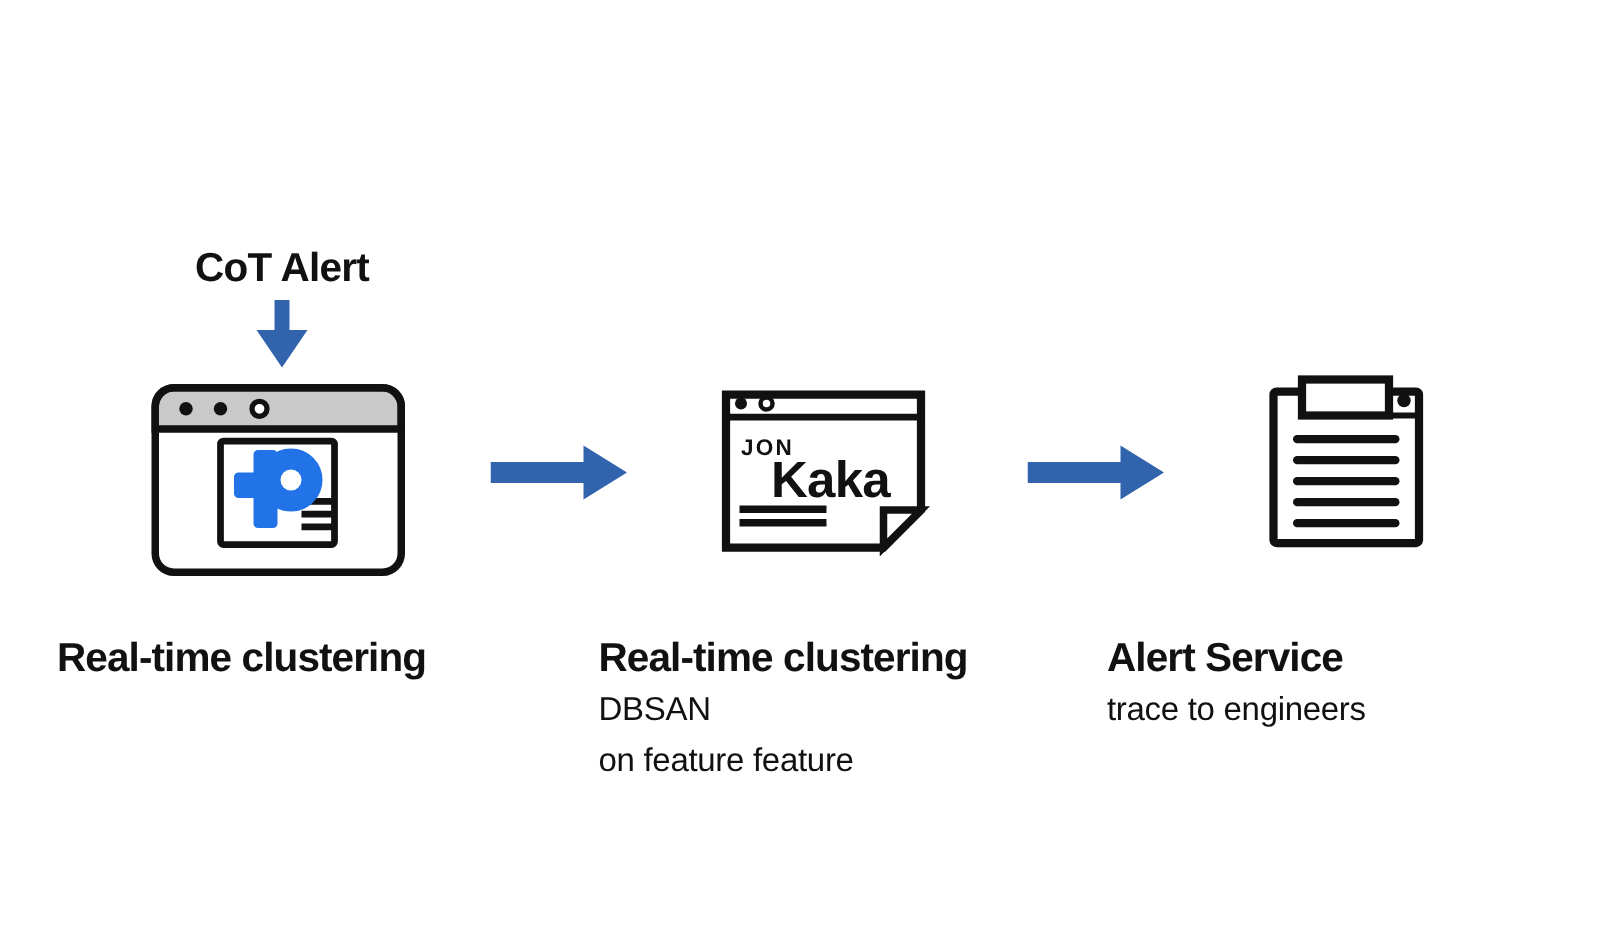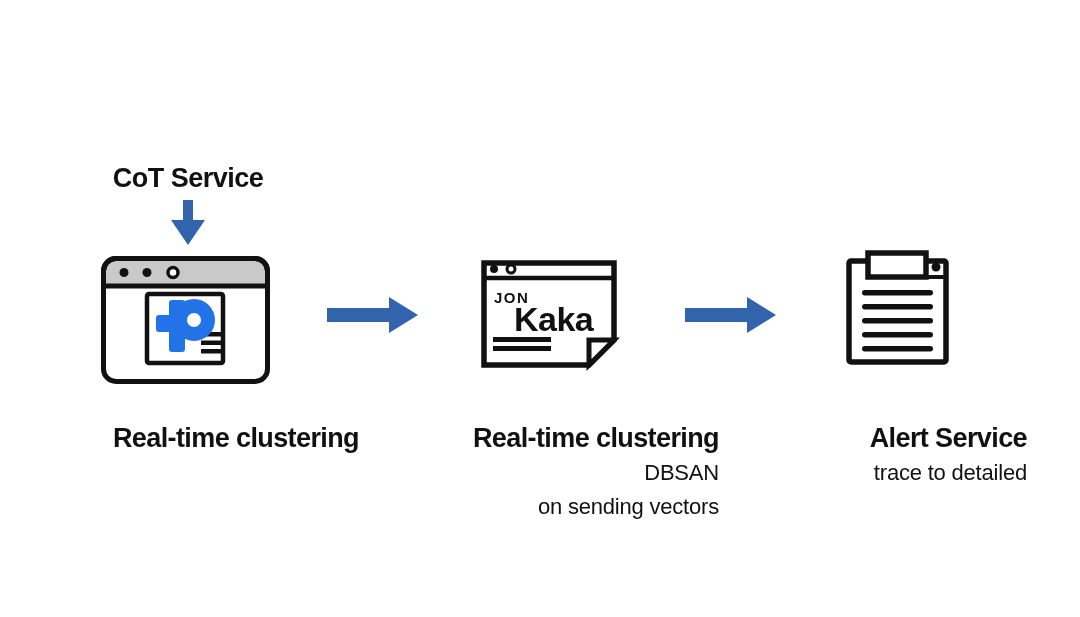--- a/index.html
+++ b/index.html
@@ -13,42 +13,42 @@
     color: #111111;
   }
   .abs { position: absolute; }
   .source-label {
     left: 38px; top: 163px; width: 300px;
     text-align: center;
     font-size: 27px; font-weight: 700; letter-spacing: -0.5px;
     color: #111111;
   }
   .label-block {
-    text-align: right;
+    text-align: left;
     color: #111111;
   }
   .label-block .step-title {
     font-size: 27px; font-weight: 700; letter-spacing: -0.6px;
     line-height: 35px;
   }
   .label-block .step-line {
     font-size: 22px; font-weight: 400; letter-spacing: -0.2px;
     line-height: 34px;
   }
   .lb-left  { left: 38px;  top: 421px; width: 321px; }
   .lb-mid   { left: 399px; top: 421px; width: 320px; }
-  .lb-right { left: 707px; top: 421px; width: 320px; }
+  .lb-right { left: 738px; top: 421px; width: 320px; }
   svg { display: block; }
 </style>
 </head>
 <body>
 
 <div class="canvas">
 
-  <div class="abs source-label">CoT Service</div>
+  <div class="abs source-label">CoT Alert</div>
 
   <svg class="abs" style="left:169px; top:200px;" width="38" height="46" viewBox="0 0 38 46">
     <polygon points="14,0 24,0 24,20 36,20 19,45 2,20 14,20" fill="#3263ad"></polygon>
   </svg>
 
   <svg class="abs" style="left:100px; top:255px;" width="171" height="130" viewBox="0 0 171 130">
     <path d="M3.5,31 V16 A12.5,12.5 0 0 1 16,3.5 H155 A12.5,12.5 0 0 1 167.5,16 V31 Z" stroke="#111111" stroke-width="5" fill="#c9c9c9"></path>
     <rect x="3.5" y="3.5" width="164" height="123" rx="12.5" fill="none" stroke="#111111" stroke-width="5"></rect>
     <line x1="3.5" y1="31" x2="167.5" y2="31" stroke="#111111" stroke-width="4"></line>
     <circle cx="24" cy="17.5" r="4.5" fill="#111111"></circle>
@@ -97,21 +97,21 @@
     <rect x="19" y="96" width="71" height="5.5" rx="2.75" fill="#111111"></rect>
   </svg>
 
   <div class="abs label-block lb-left">
     <div class="step-title">Real-time clustering</div>
   </div>
 
   <div class="abs label-block lb-mid">
     <div class="step-title">Real-time clustering</div>
     <div class="step-line">DBSAN</div>
-    <div class="step-line">on sending vectors</div>
+    <div class="step-line">on feature feature</div>
   </div>
 
   <div class="abs label-block lb-right">
     <div class="step-title">Alert Service</div>
-    <div class="step-line">trace to detailed</div>
+    <div class="step-line">trace to engineers</div>
   </div>
 
 </div>
 
 </body></html>

